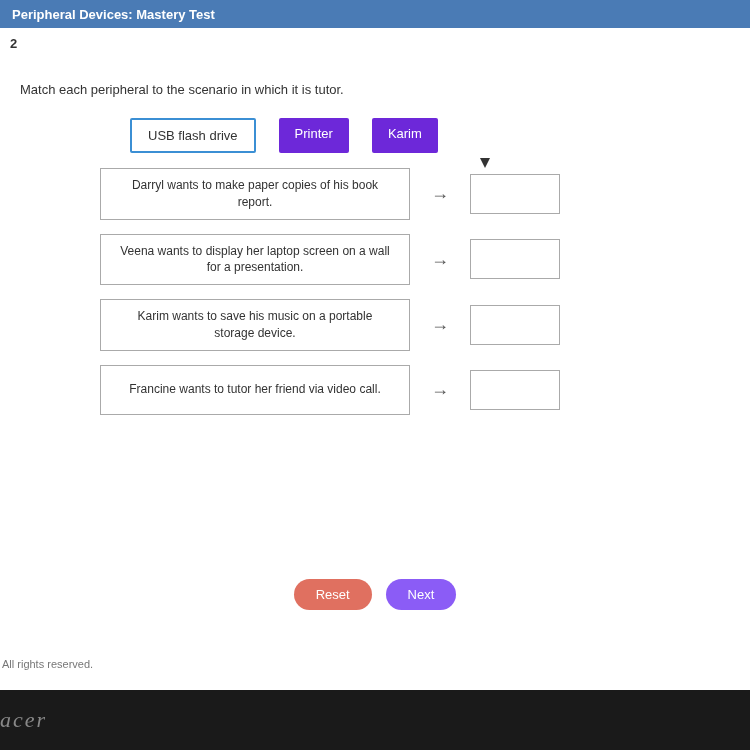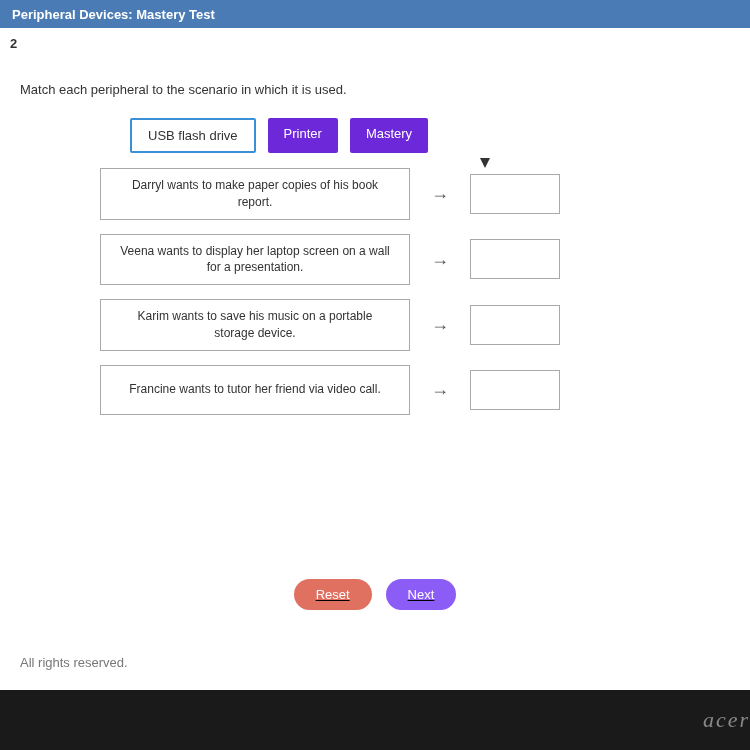--- a/index.html
+++ b/index.html
@@ -64,21 +64,21 @@
       left: 20px;
       font-size: 13px;
       color: #333;
     }
 
     .tiles-row {
       position: absolute;
       top: 90px;
       left: 130px;
       display: flex;
-      gap: 12px;
+      gap: 23px;
     }
 
     .tile {
       background: #6d28d9;
       color: white;
       border: none;
       padding: 8px 16px;
       font-size: 13px;
       cursor: grab;
       border-radius: 2px;
@@ -135,21 +135,20 @@
     }
 
     .buttons-row {
       position: absolute;
       bottom: 80px;
       left: 0;
       right: 0;
       display: flex;
       justify-content: center;
       gap: 14px;
-      text-decoration: underline;
     }
 
     .btn-reset {
       background: #e07060;
       color: white;
       border: none;
       border-radius: 20px;
       padding: 8px 22px;
       font-size: 13px;
       cursor: pointer;
@@ -161,32 +160,32 @@
       border: none;
       border-radius: 20px;
       padding: 8px 22px;
       font-size: 13px;
       cursor: pointer;
     }
 
     .footer {
       position: absolute;
       bottom: 20px;
-      left: 20px;
-      font-size: 13px;
+      left: 2px;
+      font-size: 11px;
       color: #777;
       text-align: right;
     }
 
     .laptop-bottom {
       background: #1a1a1a;
       height: 60px;
       display: flex;
       align-items: center;
-      justify-content: flex-end;
+      justify-content: flex-start;
     }
 
     .acer-logo {
       color: #888;
       font-size: 22px;
       font-style: italic;
       font-family: Georgia, serif;
       letter-spacing: 2px;
     }
 
@@ -206,26 +205,26 @@
 <body>
 
 <div class="screen">
   <div class="title-bar">
     <span class="title-bar-text">Peripheral Devices: Mastery Test</span>
   </div>
 
   <div class="content-area">
     <div class="question-number">2</div>
 
-    <div class="sub-instructions">Match each peripheral to the scenario in which it is used.</div>
+    <div class="sub-instructions">Match each peripheral to the scenario in which it is tutor.</div>
 
     <div class="tiles-row">
       <div class="tile" id="tile-usb" draggable="true" style="background: white; color: rgb(51, 51, 51); border: 2px solid rgb(59, 143, 212);">USB flash drive</div>
       <div class="tile" id="tile-printer" draggable="true">Printer</div>
-      <div class="tile" id="tile-webcam" draggable="true">Mastery</div>
+      <div class="tile" id="tile-webcam" draggable="true">Karim</div>
     </div>
 
     <div class="cursor-indicator"></div>
 
     <div class="matching-area">
       <div class="match-row">
         <div class="scenario-box">Darryl wants to make paper copies of his book report.</div>
         <div class="arrow">→</div>
         <div class="answer-box"></div>
       </div>

